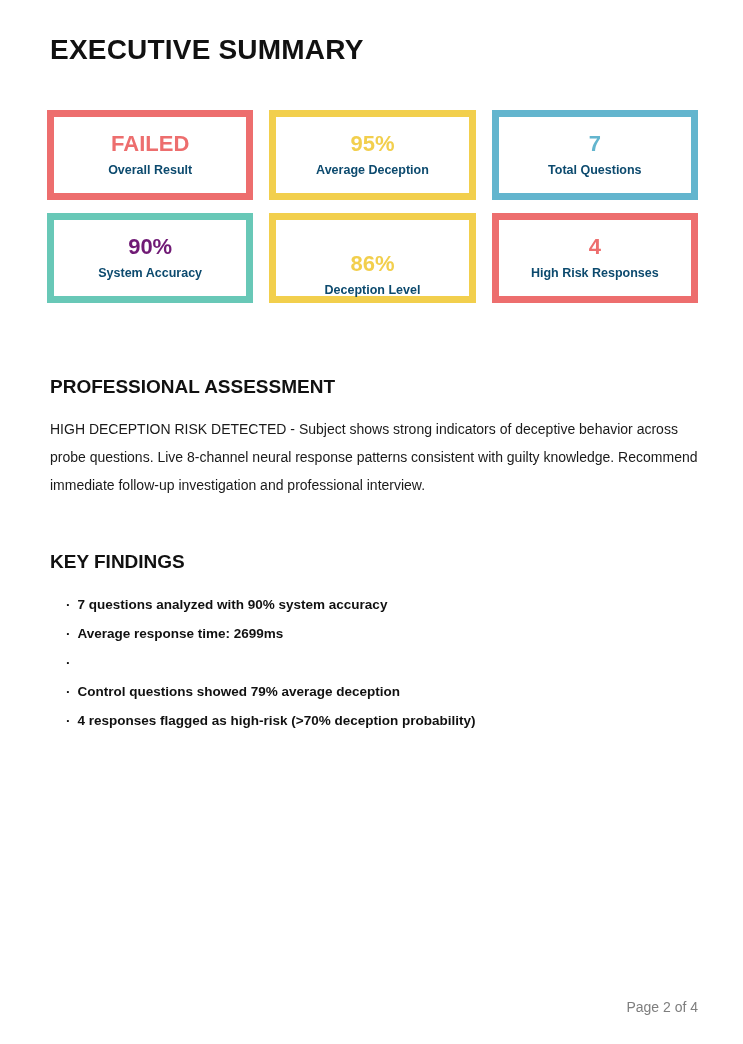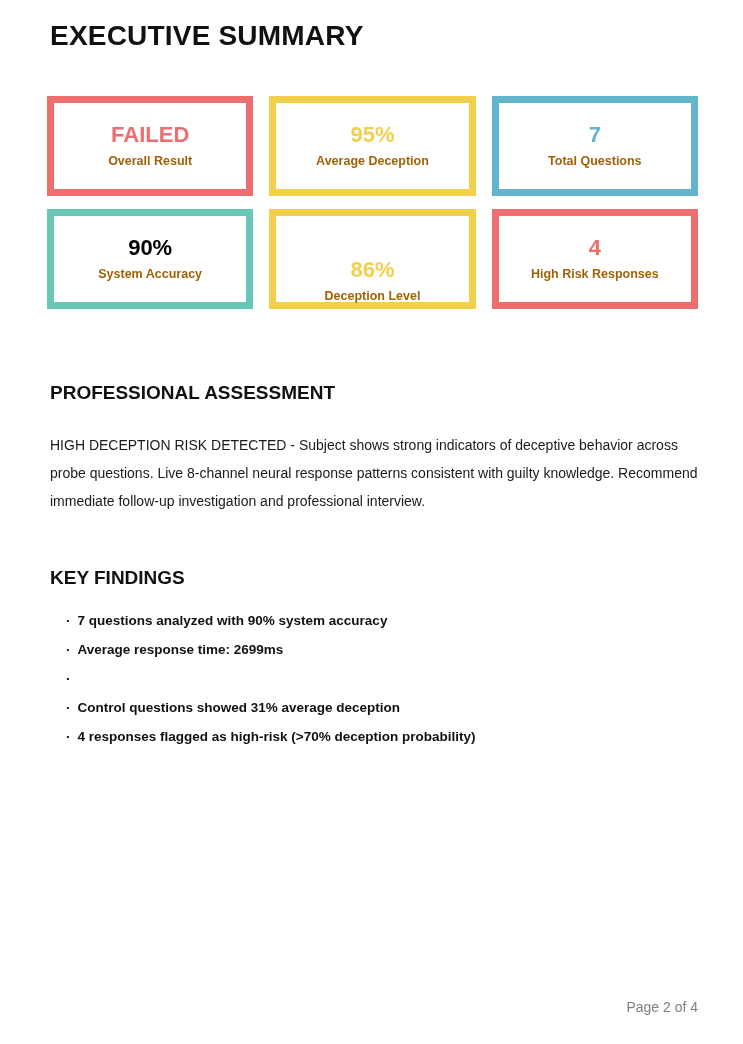--- a/index.html
+++ b/index.html
@@ -16,59 +16,59 @@
     position: absolute;
     inset: 0;
     padding: 16px 45px 0 47px;
   }
   .doc-title {
     font-size: 28px;
     font-weight: bold;
     letter-spacing: 0.2px;
     color: #111111;
     margin-left: 3px;
-    margin-top: 4px;
+    margin-top: 18px;
   }
   .stat-grid {
     margin-top: 44px;
     display: grid;
     grid-template-columns: 1fr 1fr 1fr;
     column-gap: 16px;
     row-gap: 13px;
   }
   .stat-card {
-    height: 100px;
+    height: 90px;
     background: #ffffff;
     border: 7px solid #cccccc; 
     display: flex;
     flex-direction: column;
     align-items: center;
     justify-content: center;
     gap: 9px;
   }
   .stat-value {
     font-size: 22px;
     font-weight: bold;
     line-height: 1;
   }
   .stat-label {
     font-size: 12.5px;
     font-weight: bold;
-    color: #a16207;
+    color: #0c4a6e;
     line-height: 1;
   }
   .section-heading {
     font-size: 19px;
     font-weight: bold;
     color: #111111;
     margin-left: 3px;
   }
   .assessment-heading { margin-top: 73px; }
   .assessment-body {
-    margin-top: 27px;
+    margin-top: 17px;
     margin-left: 3px;
     font-size: 14px;
     line-height: 28px;
     color: #1a1a1a;
     max-width: 650px;
   }
   .findings-heading { margin-top: 52px; }
   .findings-list {
     list-style: none;
     margin-top: 22px;
@@ -108,21 +108,21 @@
     </div>
     <div class="stat-card" style="border-color: rgb(242, 207, 77);">
       <div class="stat-value" style="color: rgb(242, 207, 77);">95%</div>
       <div class="stat-label">Average Deception</div>
     </div>
     <div class="stat-card" style="border-color: rgb(99, 181, 206);">
       <div class="stat-value" style="color: rgb(99, 181, 206);">7</div>
       <div class="stat-label">Total Questions</div>
     </div>
     <div class="stat-card" style="border-color: rgb(104, 200, 183);">
-      <div class="stat-value" style="color: #000000;">90%</div>
+      <div class="stat-value" style="color: #701a75;">90%</div>
       <div class="stat-label">System Accuracy</div>
     </div>
     <div class="stat-card" style="border-color: rgb(242, 207, 77); justify-content: flex-end;">
       <div class="stat-value" style="color: rgb(242, 207, 77);">86%</div>
       <div class="stat-label">Deception Level</div>
     </div>
     <div class="stat-card" style="border-color: rgb(237, 110, 110);">
       <div class="stat-value" style="color: rgb(237, 110, 110);">4</div>
       <div class="stat-label">High Risk Responses</div>
     </div>
@@ -139,21 +139,21 @@
     </li>
     <li>
       <span class="bullet-dot">·</span>
       <span>Average response time: 2699ms</span>
     </li>
     <li>
       <span class="bullet-dot">·</span>
     </li>
     <li>
       <span class="bullet-dot">·</span>
-      <span>Control questions showed 31% average deception</span>
+      <span>Control questions showed 79% average deception</span>
     </li>
     <li>
       <span class="bullet-dot">·</span>
       <span>4 responses flagged as high-risk (&gt;70% deception probability)</span>
     </li>
   </ul>
 
   <div class="page-footer">Page 2 of 4</div>
 
 </div>

